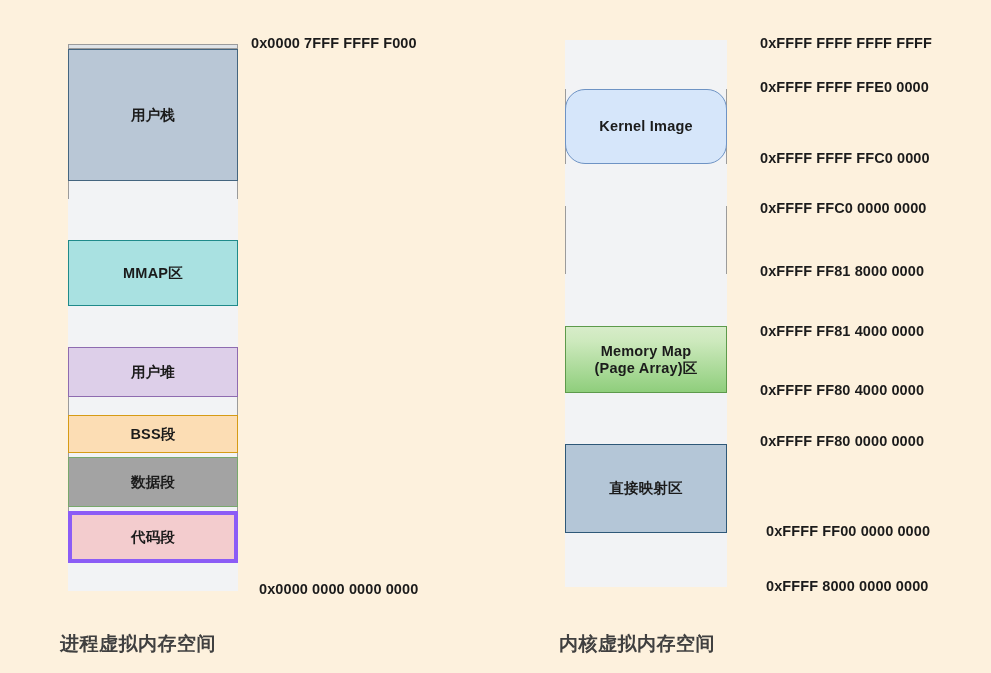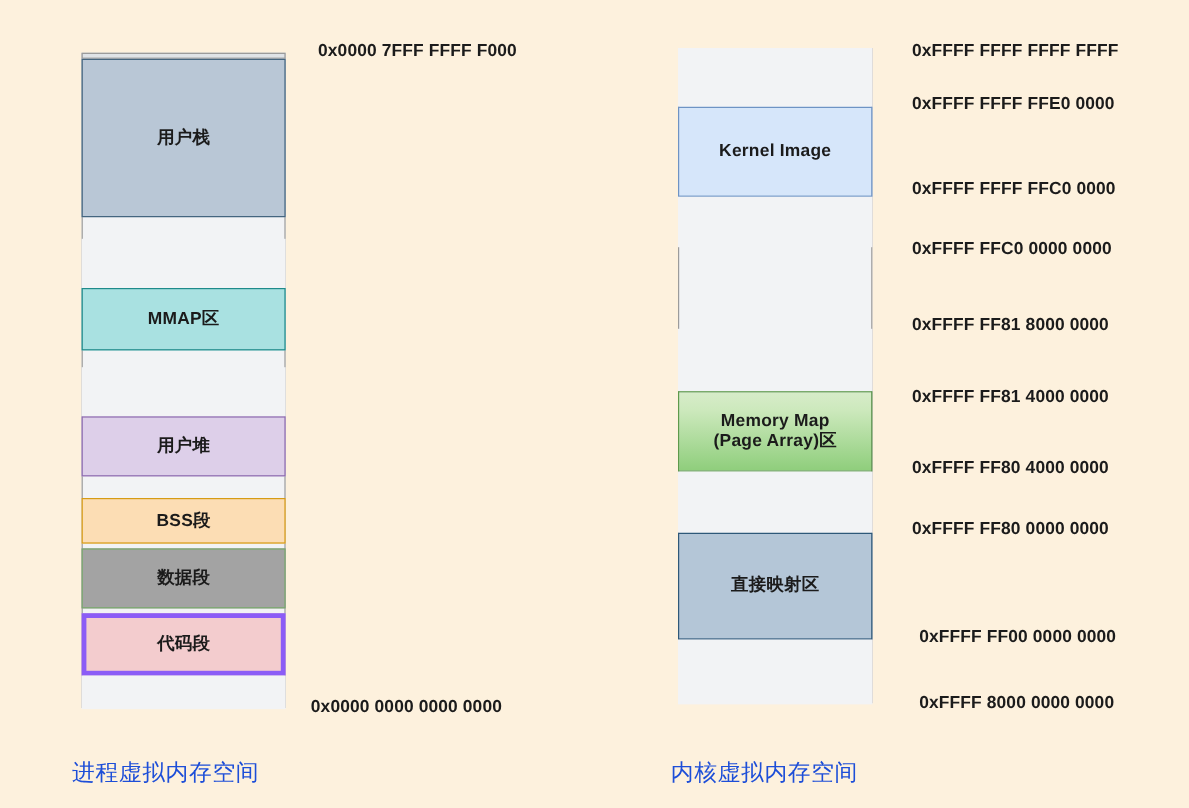--- a/index.html
+++ b/index.html
@@ -84,22 +84,22 @@
     font-weight: bold;
     color: #1b1b1b;
     white-space: nowrap;
     letter-spacing: 0.1px;
   }
 
   
   .caption {
     position: absolute;
     font-size: 19px;
-    font-weight: normal;
-    color: #1d4ed8;
+    font-weight: bold;
+    color: #404040;
     white-space: nowrap;
     letter-spacing: 0.5px;
   }
   .caption-left  { left: 60px;  top: 631px; }
   .caption-right { left: 559px; top: 631px; }
 </style>
 </head>
 <body>
 
 <div class="canvas">
@@ -108,21 +108,21 @@
     <div class="stack" style="height: 546px;">
 
       <div class="seg seg-topbar" style="top:-1px; height:5px;"></div>
 
       <div class="seg seg-stack" style="top:4px; height:132px;">
         <span>用户栈</span>
       </div>
 
       <div class="seg gap" style="top:154px; height:41px;"></div>
 
-      <div class="seg seg-mmap" style="top:195px; height:52px;">
+      <div class="seg seg-mmap" style="top:195px; height:66px;">
         <span>MMAP区</span>
       </div>
 
       <div class="seg gap" style="top:261px; height:41px;"></div>
 
       <div class="seg seg-heap" style="top:302px; height:50px;">
         <span>用户堆</span>
       </div>
 
       <div class="seg seg-bss" style="top:370px; height:38px;">
@@ -135,29 +135,29 @@
 
       <div class="seg seg-text" style="top:466px; height:52px;">
         <span>代码段</span>
       </div>
 
       <div class="seg gap" style="top:518px; height:28px;"></div>
 
     </div>
   </div>
 
-  <div class="addr" style="left:265px; top:35px;">0x0000 7FFF FFFF F000</div>
+  <div class="addr" style="left:251px; top:35px;">0x0000 7FFF FFFF F000</div>
   <div class="addr" style="left:259px; top:581px;">0x0000 0000 0000 0000</div>
 
   <div class="column col-right">
     <div class="stack" style="height: 546px;">
 
       <div class="seg gap" style="top:-1px; height:49px;"></div>
 
-      <div class="seg seg-kimg" style="top:48px; height:75px;">
+      <div class="seg seg-kimg" style="top:48px; height:75px;border-radius:20px;">
         <span>Kernel Image</span>
       </div>
 
       <div class="seg gap" style="top:123px; height:42px;"></div>
 
 
       <div class="seg gap" style="top:233px; height:52px;"></div>
 
       <div class="seg seg-mmap2" style="top:285px; height:67px;justify-content:center;">
         <span style="white-space: pre-line;">Memory Map

